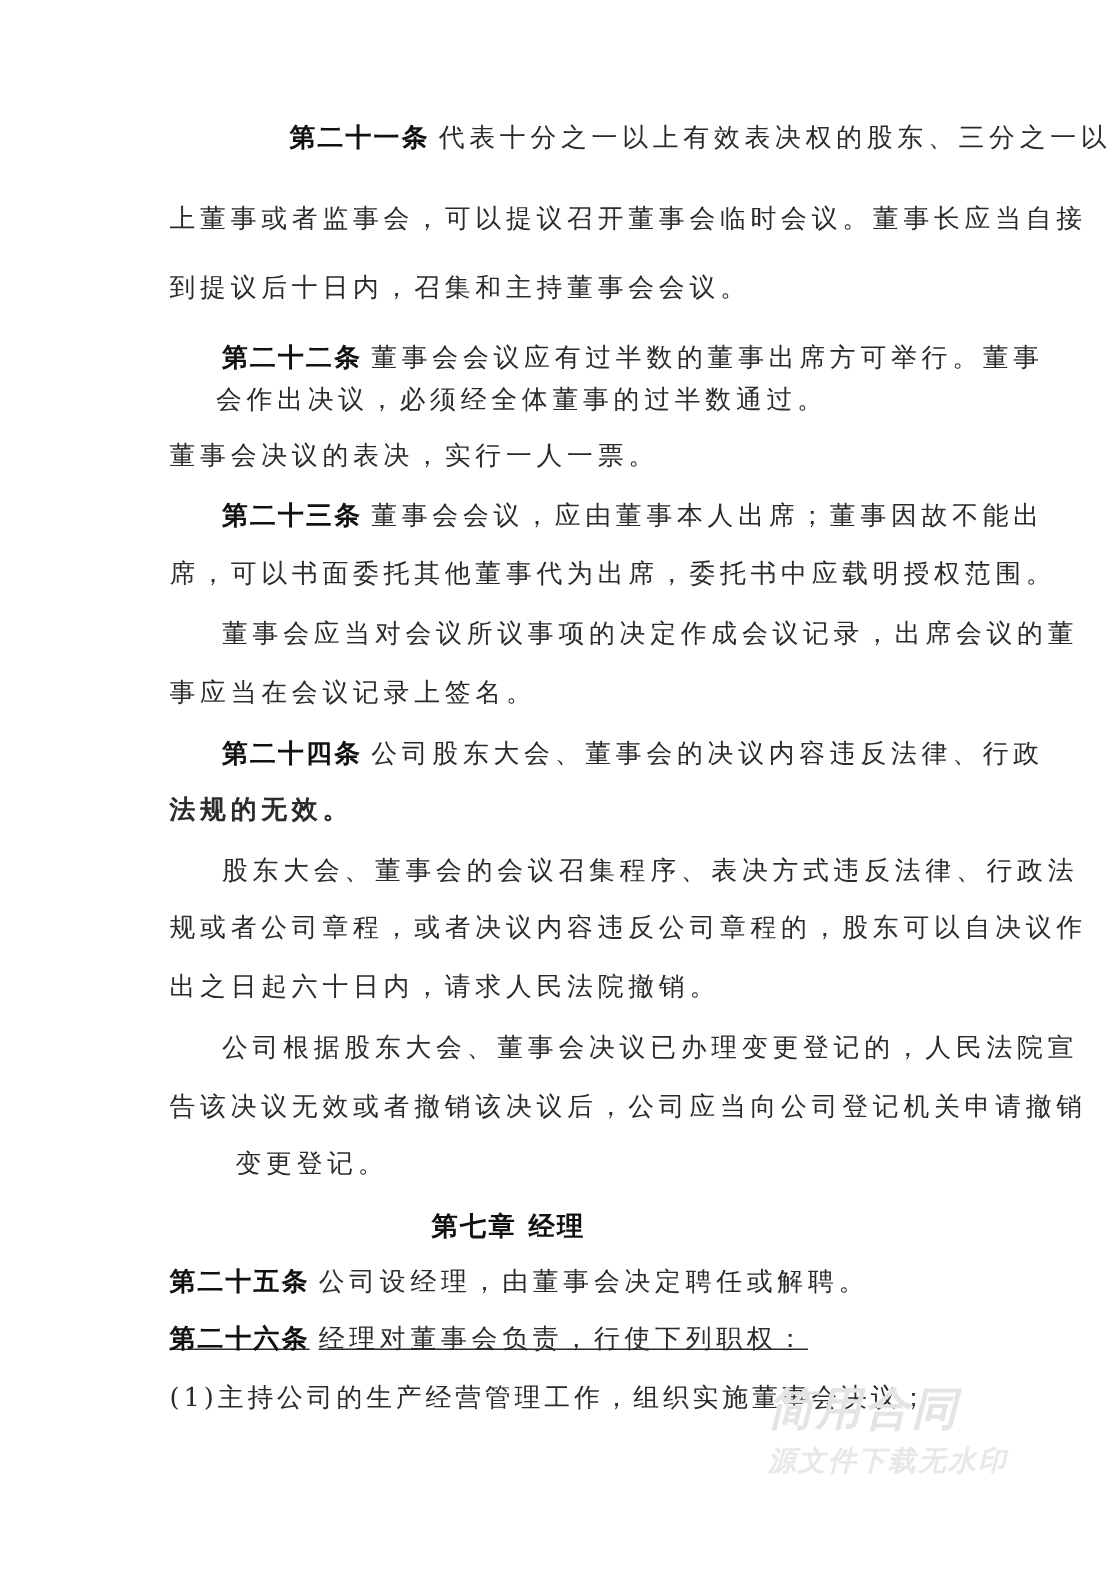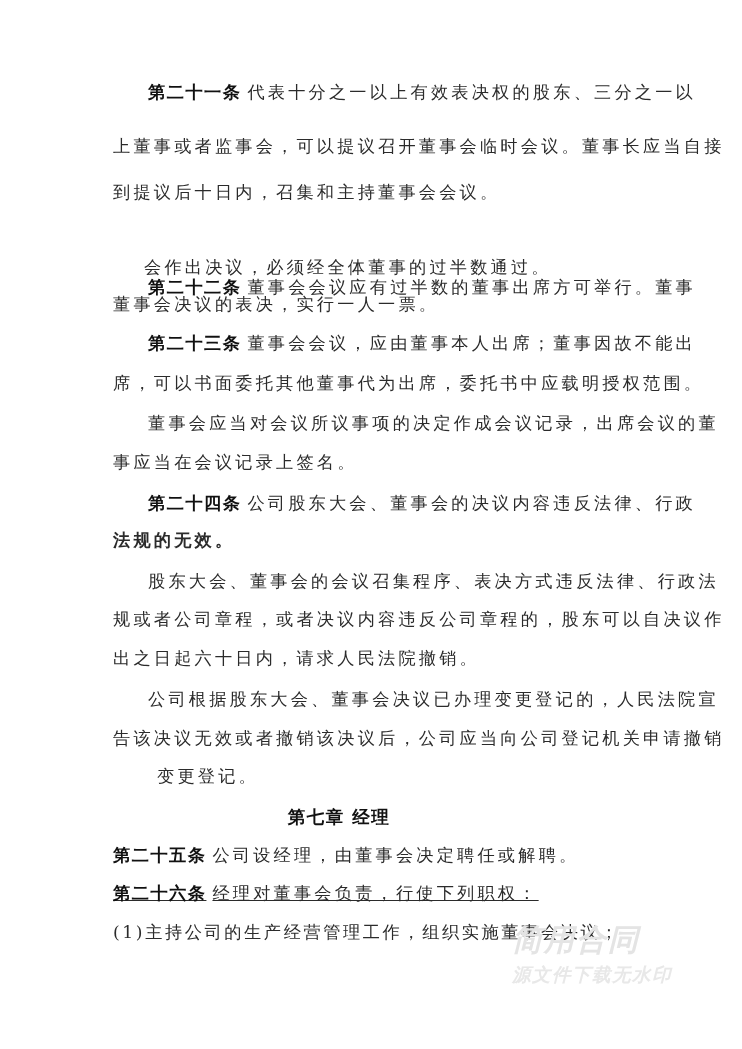--- a/index.html
+++ b/index.html
@@ -72,27 +72,27 @@
       line-height: 26px;
       margin-top: 2px;
       color: #e8e8e8;
     }
   </style>
 </head>
 <body>
 
 <div class="page">
 
-  <div class="line indent" style="top:81px;">
+  <div class="line indent" style="top:81px;margin-left:45px;">
     <span class="bold">第二十一条</span><span>代表十分之一以上有效表决权的股东、三分之一以</span>
   </div>
   <div class="line" style="top:135px;">上董事或者监事会，可以提议召开董事会临时会议。董事长应当自接</div>
   <div class="line" style="top:181px;">到提议后十日内，召集和主持董事会会议。</div>
 
-  <div class="line indent" style="top:228px;margin-top:48px;">
+  <div class="line indent" style="top:228px;">
     <span class="bold">第二十二条</span><span>董事会会议应有过半数的董事出席方可举行。董事</span>
   </div>
   <div class="line" style="top:256px;margin-left:31px;">会作出决议，必须经全体董事的过半数通过。</div>
   <div class="line" style="top:293px;">董事会决议的表决，实行一人一票。</div>
 
   <div class="line indent" style="top:333px;font-family:Liberation Serif, serif;">
     <span class="bold">第二十三条</span><span>董事会会议，应由董事本人出席；董事因故不能出</span>
   </div>
   <div class="line" style="top:372px;">席，可以书面委托其他董事代为出席，委托书中应载明授权范围。</div>
   <div class="line indent" style="top:412px;">董事会应当对会议所议事项的决定作成会议记录，出席会议的董</div>

